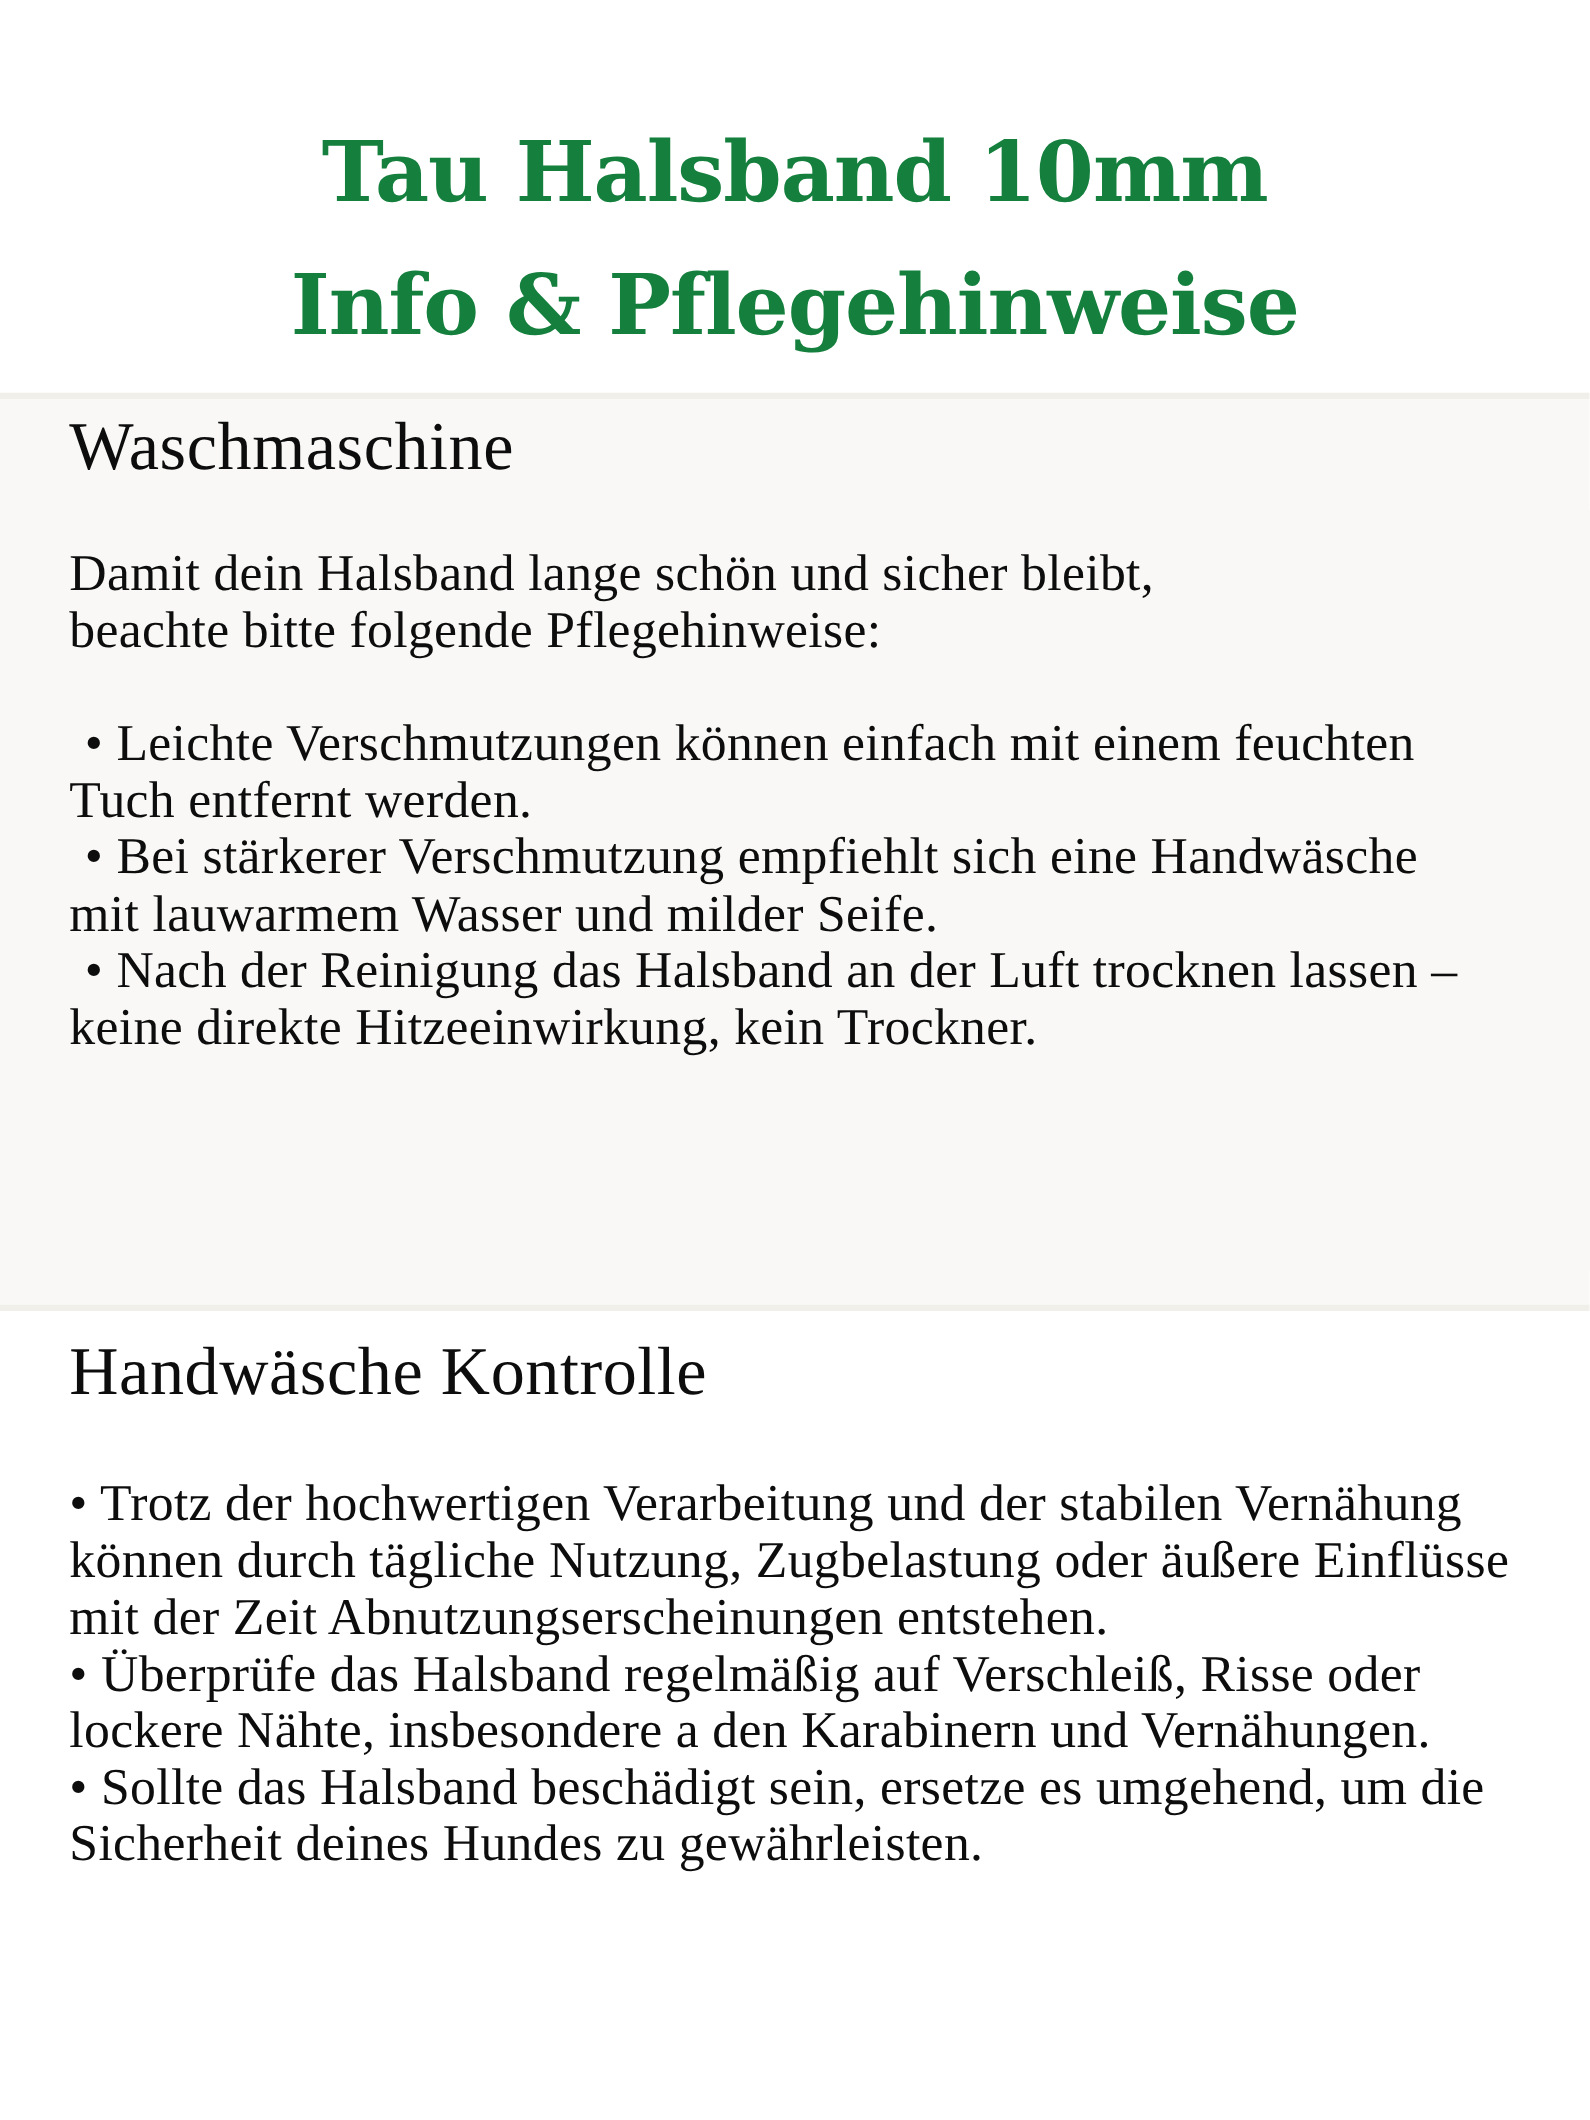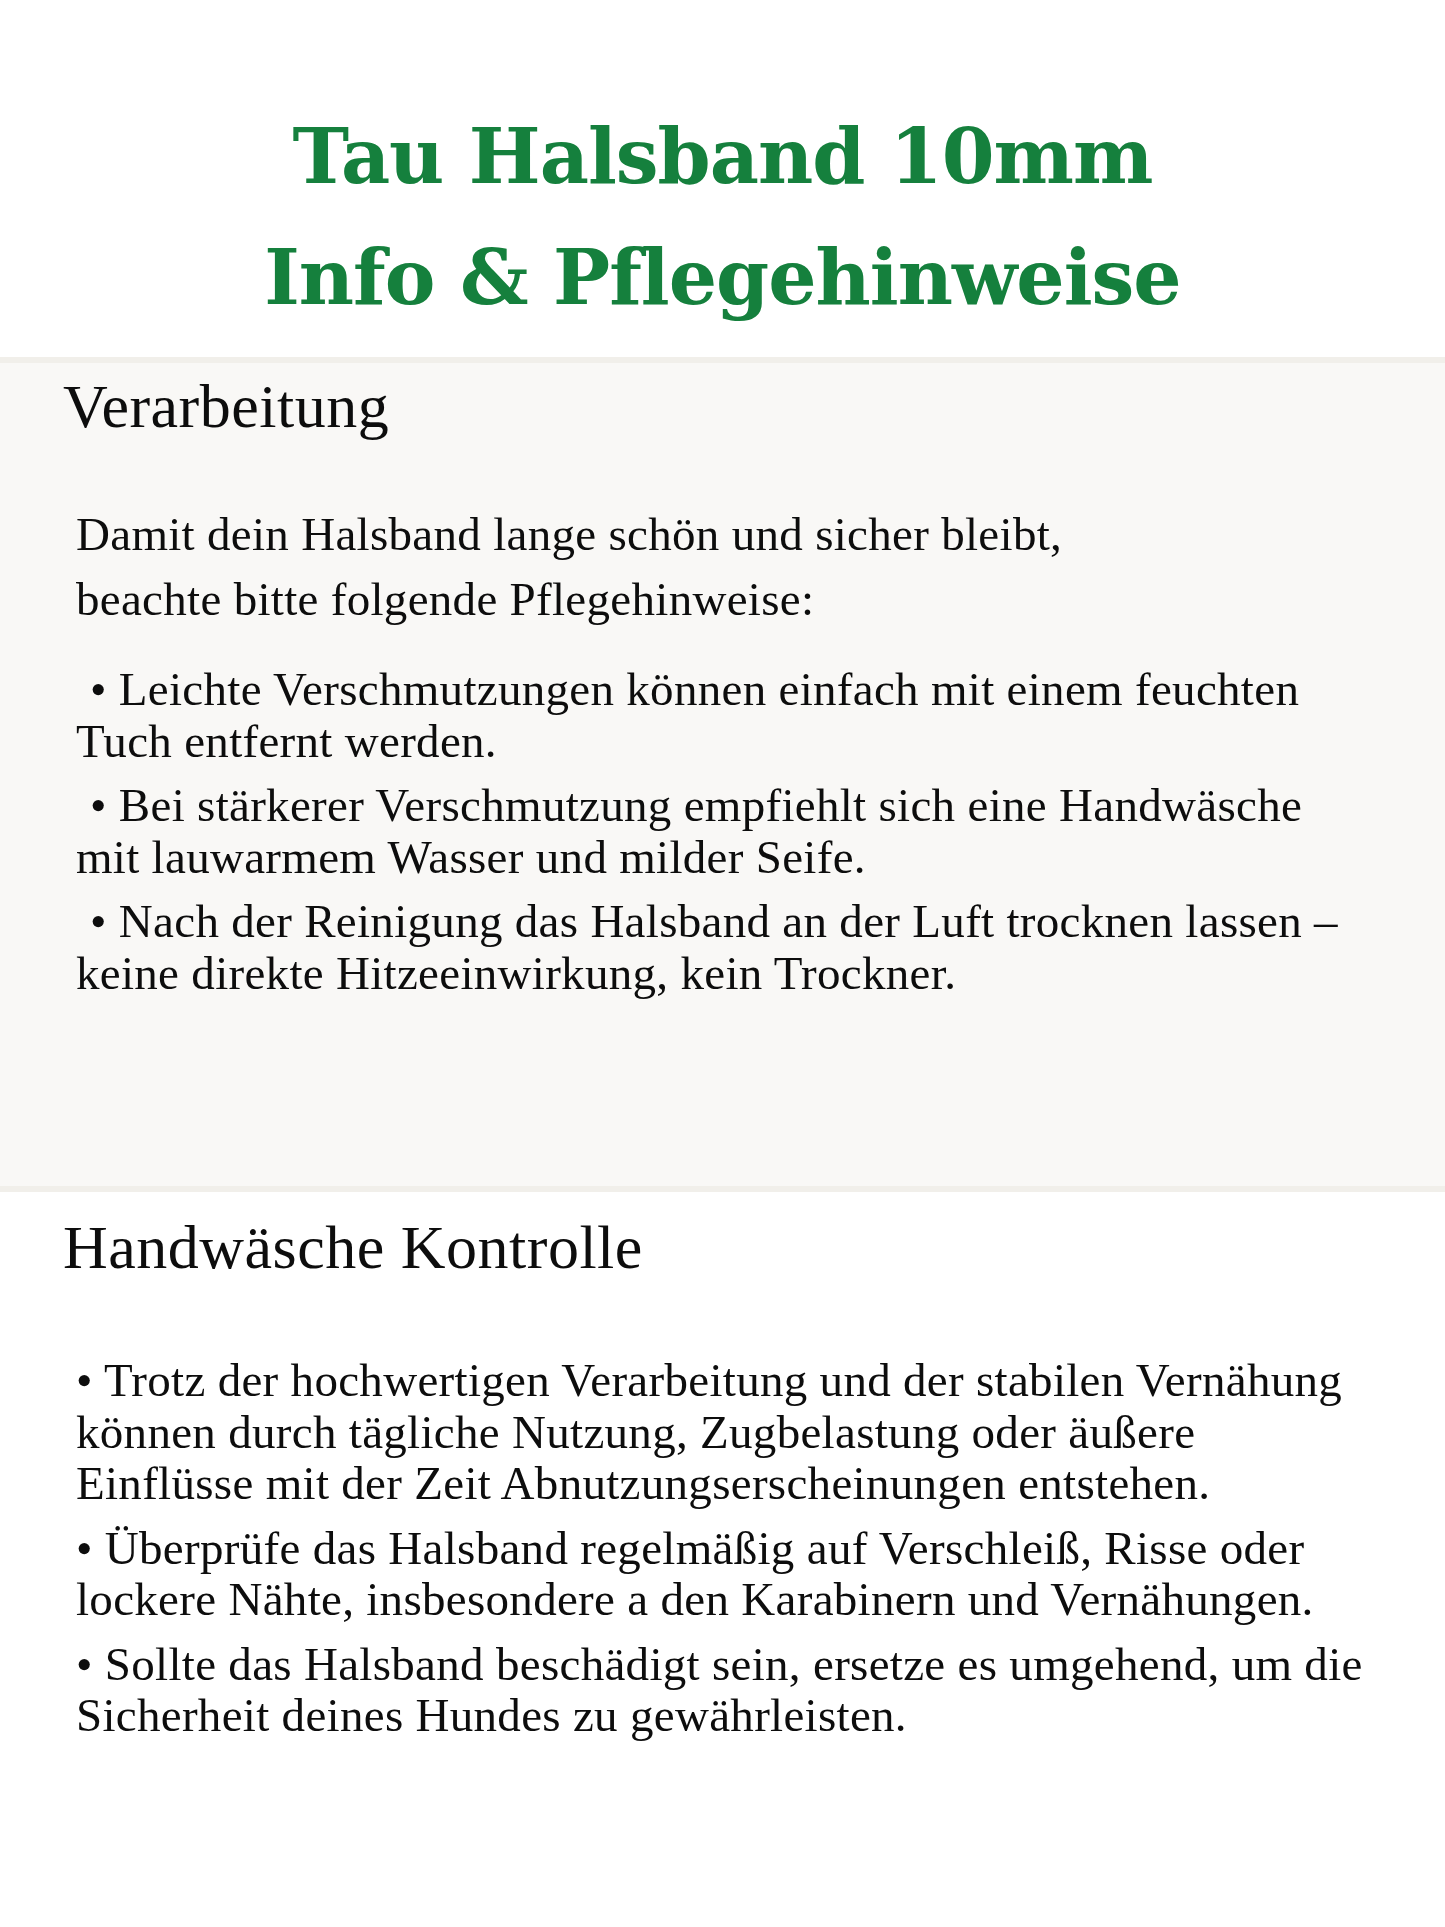--- a/index.html
+++ b/index.html
@@ -80,41 +80,41 @@
       position: absolute;
       left: 63px;
       width: 1340px;
       font-family: "Liberation Serif", "DejaVu Serif", serif;
       font-size: 47px;
       line-height: 51.5px;
       color: #0d0d0d;
       margin: 0;
       letter-spacing: 0.3px;
     }
-    .text-block p { margin: 13px; }
+    .text-block p { margin: 0; }
     .bullet-item {
       margin: 0;
     }
     .bullet-item .bullet {
       display: inline;
     }
     .care-list .bullet-item .bullet { padding-left: 14px; }
   </style>
 </head>
 <body>
 
 <div class="page-header">
   <h1 class="title line1">Tau Halsband 10mm</h1>
   <h1 class="title line2">Info &amp; Pflegehinweise</h1>
 </div>
 
 <div class="divider top"></div>
 
 <section class="section-care">
-  <h2 class="section-heading" style="top: 8px;">Verarbeitung</h2>
+  <h2 class="section-heading" style="top: 8px;">Waschmaschine</h2>
 
   <div class="text-block" style="top: 133px;">
     <p>Damit dein Halsband lange schön und sicher bleibt,</p>
     <p>beachte bitte folgende Pflegehinweise:</p>
   </div>
 
   <div class="text-block care-list" style="top: 288px; width: 1300px;">
     <p class="bullet-item">
       <span class="bullet">•</span>
       <span>Leichte Verschmutzungen können einfach mit einem feuchten Tuch entfernt werden.</span>

